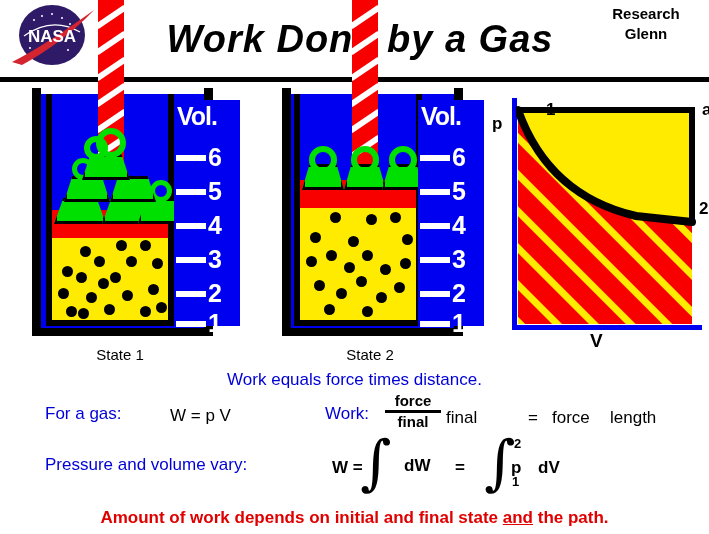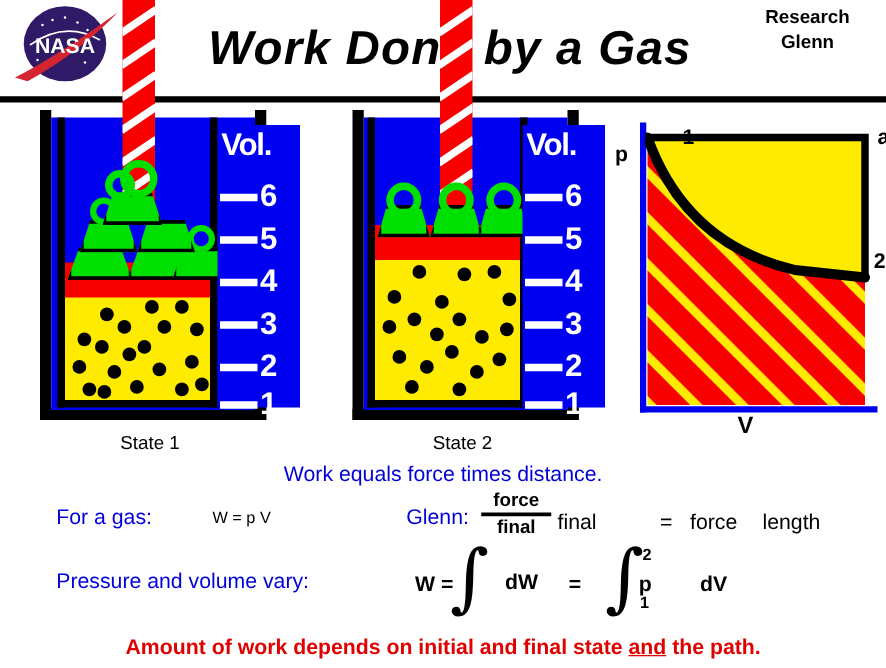--- a/index.html
+++ b/index.html
@@ -67,41 +67,41 @@
   #lbl-v{position:absolute;left:98px;top:238px;font-size:19px;font-weight:bold;color:#000;}
   #lbl-1{position:absolute;left:30px;top:-4px;font-size:17px;font-weight:bold;color:#000;}
   #lbl-a{position:absolute;left:186px;top:-4px;font-size:17px;font-weight:bold;color:#000;}
   #lbl-2{position:absolute;left:183px;top:95px;font-size:17px;font-weight:bold;color:#000;}
 
   
   .bt{position:absolute;font-weight:normal;color:#0000d8;}
   .bk{color:#000;}
   #line-work{left:0;top:370px;width:709px;text-align:center;font-size:17px;}
   #forgas-lbl{left:45px;top:404px;font-size:17px;}
-  #forgas-eq{left:170px;top:406px;font-size:13px;color:#000;}
+  #forgas-eq{left:170px;top:406px;font-size:17px;color:#000;}
   #units-lbl{left:325px;top:404px;font-size:17px;}
   .frac{position:absolute;left:385px;top:393px;width:56px;text-align:center;color:#000;font-weight:bold;}
   .frac .n{font-size:15px;line-height:16px;}
   .frac .bar{height:3px;background:#000;margin:1px 0;}
   .frac .d{font-size:15px;line-height:16px;}
   #units-vol{left:446px;top:408px;font-size:17px;color:#000;}
   #units-eq{left:528px;top:408px;font-size:17px;color:#000;}
   #units-force{left:552px;top:408px;font-size:17px;color:#000;}
   #units-len{left:610px;top:408px;font-size:17px;color:#000;}
 
   #press-lbl{left:45px;top:455px;font-size:17px;}
   #eq-w{left:332px;top:458px;font-size:17px;color:#000;}
   #int1{left:360px;top:432px;font-size:60px;line-height:60px;color:#000;font-family:"DejaVu Serif",serif;}
   #int1-dw{left:404px;top:456px;font-size:17px;color:#000;font-weight:bold;}
   #eq2{left:455px;top:458px;font-size:17px;color:#000;font-weight:bold;}
   #int2{left:484px;top:432px;font-size:60px;line-height:60px;color:#000;font-family:"DejaVu Serif",serif;}
   #int2-hi{left:514px;top:436px;font-size:13px;color:#000;font-weight:bold;}
   #int2-lo{left:512px;top:474px;font-size:13px;color:#000;font-weight:bold;}
   #int2-p{left:511px;top:458px;font-size:17px;color:#000;font-weight:bold;}
-  #int2-dv{left:560px;top:458px;font-size:17px;color:#000;font-weight:bold;}
+  #int2-dv{left:538px;top:458px;font-size:17px;color:#000;font-weight:bold;}
 
   #amount{left:0;top:508px;width:709px;text-align:center;font-size:17px;font-weight:bold;color:#e00000;}
   #amount u{text-decoration:underline;}
 </style>
 </head>
 <body>
 
 <div class="abs" id="nasa-logo">
   <svg width="96" height="66" viewBox="0 0 96 66">
     <ellipse cx="48" cy="33" rx="33" ry="30" fill="#2e1a66"></ellipse>
@@ -343,21 +343,21 @@
     <div id="lbl-a">a</div>
     <div id="lbl-2">2</div>
   </div>
 </div>
 
 <div class="abs bt" id="line-work">Work  equals  force  times  distance.</div>
 
 <div class="abs bt" id="forgas-lbl">For a  gas:</div>
 <div class="abs bt bk" id="forgas-eq">W =  p V</div>
 
-<div class="abs bt" id="units-lbl">Glenn:</div>
+<div class="abs bt" id="units-lbl">Work:</div>
 <div class="frac">
   <div class="n">force</div>
   <div class="bar"></div>
   <div class="d">final</div>
 </div>
 <div class="abs bt bk" id="units-vol">final</div>
 <div class="abs bt bk" id="units-eq">=</div>
 <div class="abs bt bk" id="units-force">force</div>
 <div class="abs bt bk" id="units-len">length</div>
 

